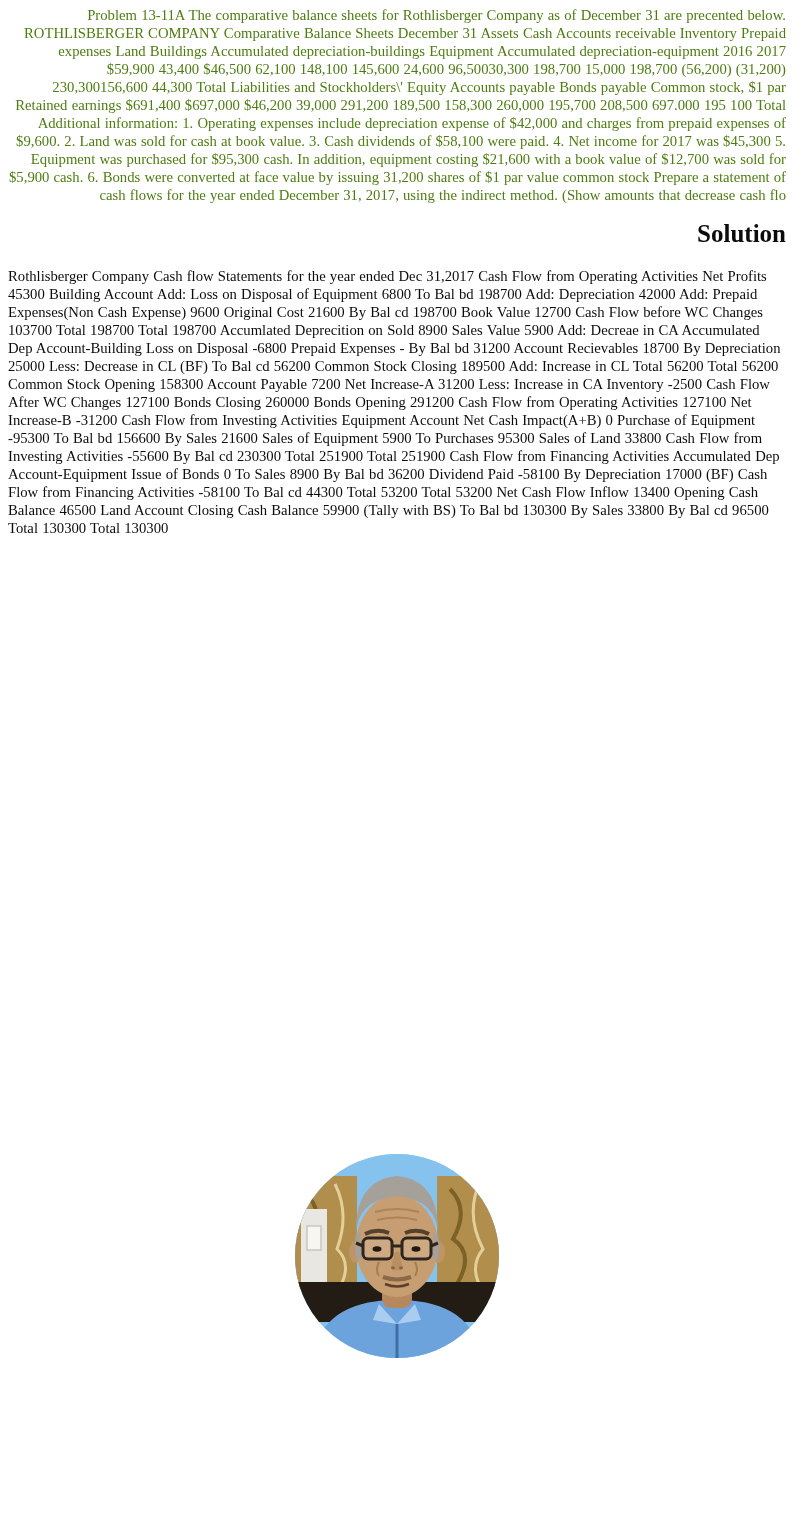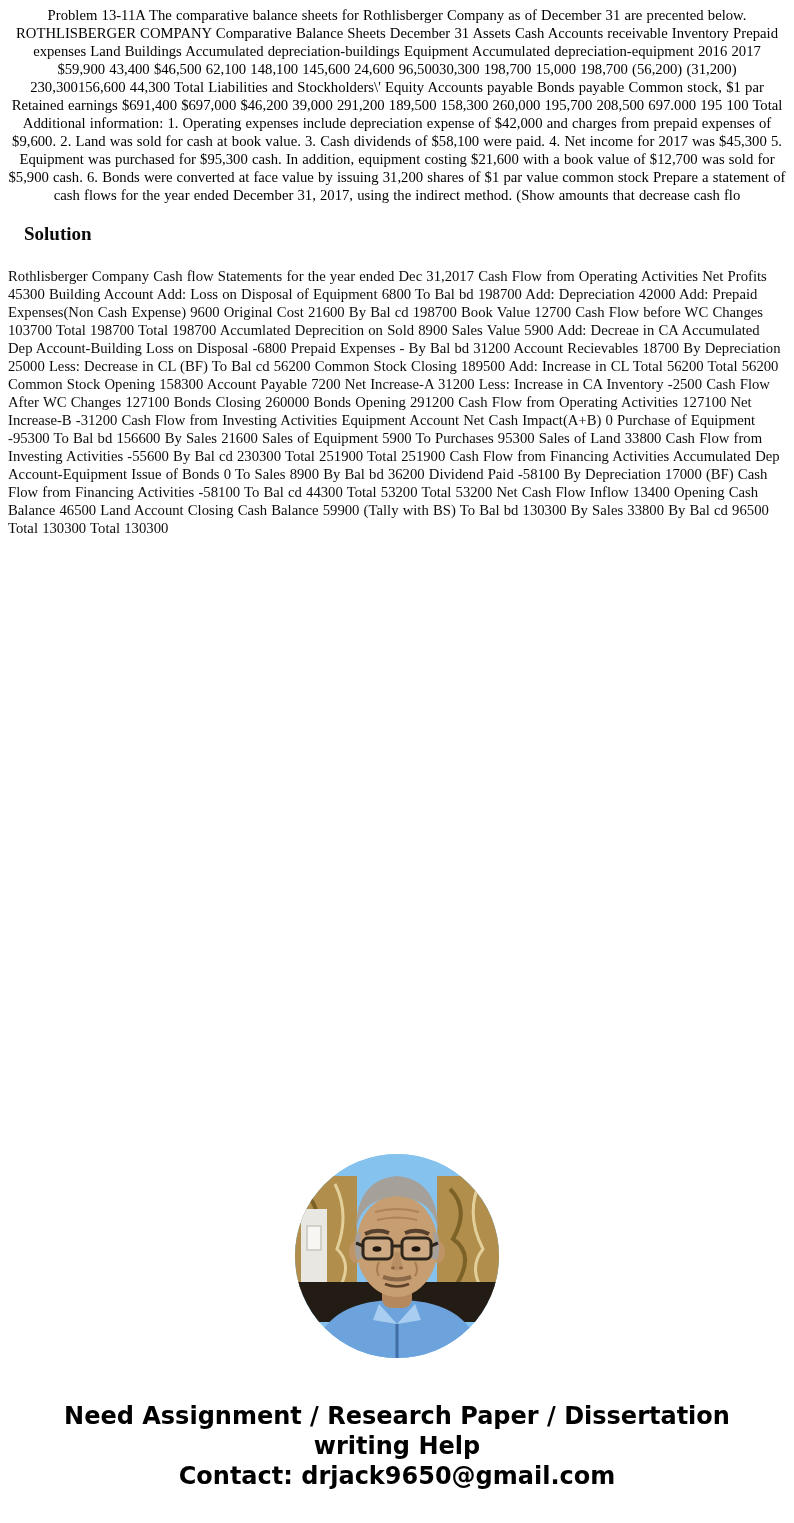--- a/index.html
+++ b/index.html
@@ -17,30 +17,31 @@
     width: 794px;
     height: 1523px;
   }
   .textcol {
     padding: 6px 8px 0 8px;
   }
   .problem-text {
     margin: 0;
     font-size: 14.7px;
     line-height: 18px;
-    color: #000000;
-    text-align: center;
+    color: #4d7c0f;
+    text-align: right;
     word-spacing: 0.5px;
   }
   .solution-heading {
     margin: 18px 0 0 16px;
-    font-size: 19px;
+    font-size: 25px;
     line-height: 23px;
     font-weight: bold;
     color: #0c0c0c;
+    text-align: right;
   }
   .solution-text {
     margin: 22px 0 8px 0;
     font-size: 14.7px;
     line-height: 18px;
     color: #0c0c0c;
     word-spacing: 0.5px;
   }
   .profile-photo {
     position: absolute;
@@ -141,18 +142,14 @@
       <path d="M90,130 Q102,135 114,130" stroke="#5d4028" stroke-width="2.5" fill="none"></path>
 
       <path d="M84,108 Q80,116 84,122" stroke="#a67c50" stroke-width="2" fill="none"></path>
       <path d="M120,108 Q124,116 120,122" stroke="#a67c50" stroke-width="2" fill="none"></path>
 
       <path d="M80,58 Q102,52 124,58" stroke="#ad8357" stroke-width="2" fill="none"></path>
       <path d="M82,66 Q102,61 122,66" stroke="#ad8357" stroke-width="2" fill="none"></path>
     </svg>
   </div>
 
-  <div class="footer">
-    <div class="footer-help">Need Assignment / Research Paper / Dissertation writing Help</div>
-    <div class="footer-contact">Contact: drjack9650@gmail.com</div>
-  </div>
 
 </div>
 
 </body></html>

